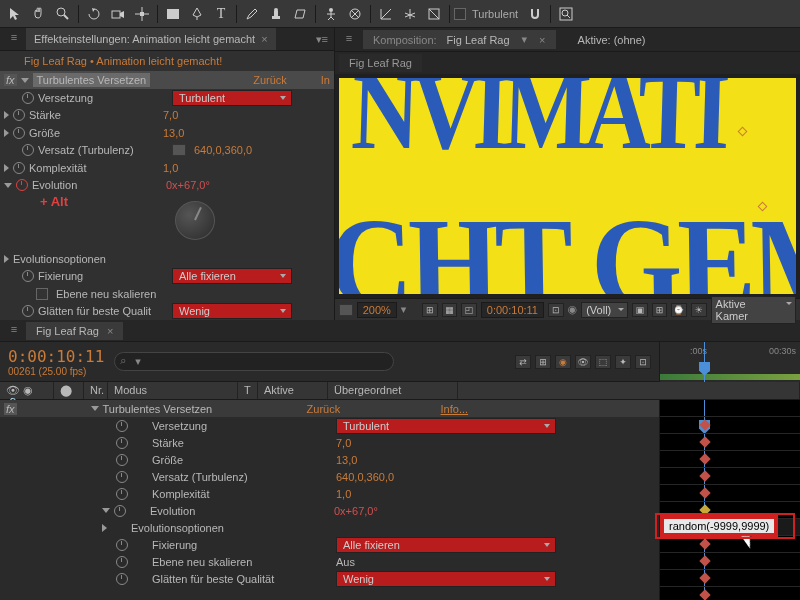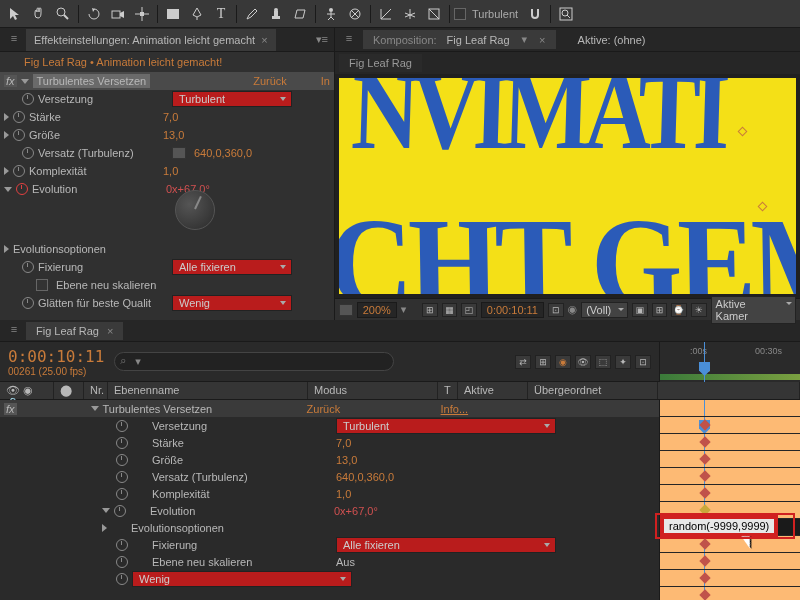--- a/index.html
+++ b/index.html
@@ -66,21 +66,21 @@
 .col-head{height:18px;background:#353535;display:flex;border-bottom:1px solid #1a1a1a;font-size:10px}
 .ch{padding:2px 6px;border-right:1px solid #222}
 .tl-body{flex:1;display:flex;overflow:hidden}
 .tl-props{width:660px;border-right:1px solid #1a1a1a}
 .tl-row{height:17px;display:flex;align-items:center;padding:0 4px;gap:4px}
 .tl-row.hdr{background:#3a3a3a}
 .indent1{padding-left:20px}
 .indent2{padding-left:36px}
 .name-col{width:200px;display:flex;align-items:center;gap:4px}
 .val-col{width:220px}
-.tl-track{flex:1;position:relative;background:#fdba74}
+.tl-track{flex:1;position:relative;background:#000000}
 .track-row{height:17px;border-bottom:1px solid #262626;position:relative}
 .kf{position:absolute;width:8px;height:8px;background:#c0524a;transform:rotate(45deg);top:4px}
 .expr-box{position:absolute;background:#e8e8e8;color:#000;border:2px solid #d02020;padding:1px 5px;font-size:11px;box-shadow:0 0 0 2px #d02020}
 .cursor-arrow{position:absolute;width:0;height:0;border-left:7px solid #fff;border-top:5px solid transparent;border-bottom:10px solid transparent;transform:rotate(-35deg);filter:drop-shadow(1px 1px 0 #000)}
 .sq-icon{width:14px;height:12px;background:#555;border:1px solid #333;display:inline-block}
 .sm-btn{width:16px;height:14px;background:#3a3a3a;border:1px solid #222;display:flex;align-items:center;justify-content:center;font-size:9px;cursor:pointer}
 .expr-icons{display:flex;gap:3px;margin-left:6px}
 .expr-icon{width:14px;height:12px;border:1px solid #555;font-size:9px;text-align:center;line-height:10px;cursor:pointer}
 svg{display:block}
 </style>
@@ -259,20 +259,21 @@
         <span class="stopwatch"></span>
         <span class="prop-label">Komplexität</span>
         <span class="prop-val">1,0</span>
       </div>
     <div class="fx-row">
         <span class="tri tri-down"></span>
         <span class="stopwatch red-stopwatch"></span>
         <span class="prop-label">Evolution</span>
         <span style="color:#d05050">0x+67,0°</span>
       </div>
+    <div class="alt-note">+ Alt</div>
     <div class="dial"></div>
     <div style="height:10px"></div>
     <div class="fx-row">
         <span class="tri tri-right"></span>
         <span class="prop-label" style="flex:0 0 150px">Evolutionsoptionen</span>
       </div>
     <div class="fx-row">
         <span style="width:14px"></span>
         <span class="stopwatch"></span>
         <span class="prop-label">Fixierung</span>
@@ -349,32 +350,31 @@
         <span class="sm-btn">⊞</span>
         <span class="sm-btn" style="color:#c97b3a">◉</span>
         <span class="sm-btn">👁</span>
         <span class="sm-btn">⬚</span>
         <span class="sm-btn">✦</span>
         <span class="sm-btn">⊡</span>
       </div>
     </div>
     <div class="tl-right ruler">
       <span class="tick-label" style="left:30px">:00s</span>
-      <span class="tick-label" style="left:95px">00:30s</span>
+      <span class="tick-label" style="left:109px">00:30s</span>
       <div style="position:absolute;left:0;right:0;top:32px;height:6px;background:linear-gradient(to right,#3a7a3a,#7aa040)"></div>
       <div style="position:absolute;top:20px;left:40px;width:10px;height:10px;background:#c9a83a;border-radius:2px"></div>
       <div class="playhead" style="left:44px"></div>
     </div>
   </div>
 
   <div class="col-head">
     <div class="ch" style="width:54px">👁 ◉ 🔒</div>
     <div class="ch" style="width:30px">⬤</div>
     <div class="ch" style="width:24px">Nr.</div>
-    <div class="ch" style="width:200px">Ebenenname</div>
     <div class="ch" style="width:130px">Modus</div>
     <div class="ch" style="width:20px">T</div>
     <div class="ch" style="width:70px">Aktive</div>
     <div class="ch" style="width:130px">Übergeordnet</div>
     <div class="ch" style="flex:1"></div>
   </div>
 
   <div class="tl-body">
     <div class="tl-props">
       <div class="tl-row hdr">
@@ -435,20 +435,21 @@
         </div>
       <div class="tl-row dim">
           <span style="width:108px"></span>
           <span class="stopwatch"></span>
           <span class="name-col indent1">Ebene neu skalieren</span>
           <span>Aus</span>
         </div>
       <div class="tl-row">
           <span style="width:108px"></span>
           <span class="stopwatch"></span>
+          <span class="name-col indent1">Glätten für beste Qualität</span>
           <div class="dropdown val-col">Wenig</div>
         </div>
 
     </div>
     <div class="tl-track">
       <div class="playhead" style="left:44px"></div>
       <div class="track-row"></div>
       <div class="track-row">
           <div class="kf" style="left:41px"></div>
         </div>

